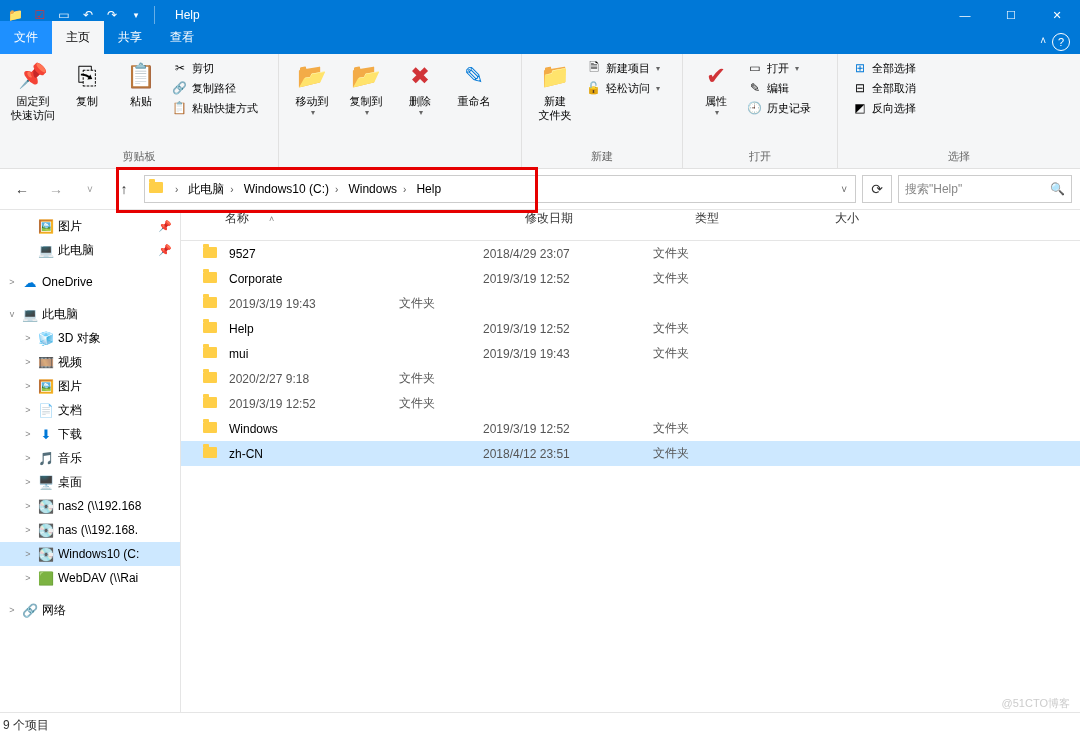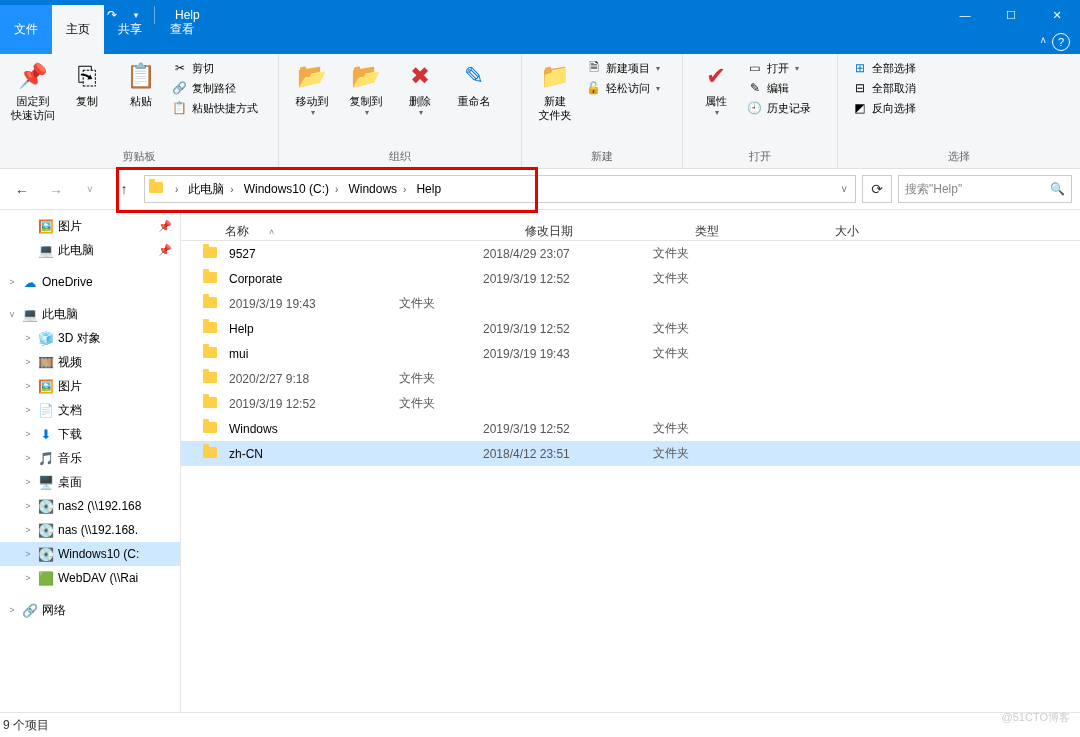--- a/index.html
+++ b/index.html
@@ -7,21 +7,21 @@
   
   .titlebar{height:30px;background:#0078d7;color:#fff;display:flex;align-items:center}
   .qat{display:flex;align-items:center;gap:4px;padding-left:6px}
   .qat .ic{width:20px;height:20px;display:flex;align-items:center;justify-content:center;font-size:12px}
   .title-text{margin-left:12px;font-size:12px}
   .title-sep{width:1px;height:18px;background:rgba(255,255,255,0.4);margin:0 8px}
   .winbtns{margin-left:auto;display:flex}
   .winbtn{width:46px;height:30px;display:flex;align-items:center;justify-content:center;font-size:11px}
   
   .tabs{height:24px;background:#0078d7;display:flex;align-items:flex-end;position:relative}
-  .tab{padding:16px 14px;font-size:12px;color:#fff}
+  .tab{padding:8px 14px;font-size:12px;color:#fff}
   .tab.file{background:#1e90ff;color:#fff}
   .tab.active{background:#f5f6f7;color:#000}
   .tabs .help-ic{position:absolute;right:10px;top:3px;width:16px;height:16px;border-radius:50%;background:#0078d7;border:1px solid #fff;color:#fff;display:flex;align-items:center;justify-content:center;font-size:11px}
   .tabs .expand-ic{position:absolute;right:34px;top:5px;color:#fff;font-size:10px}
   
   .ribbon{height:114px;border-bottom:1px solid #e1e1e1;background:#f5f6f7;display:flex}
   .group{border-right:1px solid #e1e1e1;display:flex;flex-direction:column;align-items:stretch}
   .group-body{flex:1;display:flex;align-items:flex-start;padding:4px 6px 0 6px}
   .group-label{text-align:center;font-size:11px;color:#666;padding:2px 0 4px 0}
   .bigbtn{display:flex;flex-direction:column;align-items:center;width:54px;padding-top:2px}
@@ -44,38 +44,38 @@
   .highlight-box{position:absolute;border:3px solid #e60000;pointer-events:none}
   
   .body{flex:1;display:flex;min-height:0}
   .sidebar{width:180px;border-right:1px solid #e5e5e5;overflow:hidden;padding-top:4px}
   .tree-item{display:flex;align-items:center;height:24px;font-size:12px;padding-left:6px;gap:4px;white-space:nowrap}
   .tree-item .exp{width:12px;color:#888;font-size:9px;text-align:center}
   .tree-item .ic{width:16px;height:16px;display:flex;align-items:center;justify-content:center;font-size:13px}
   .tree-item.selected{background:#cde8ff}
   .tree-item .pin{margin-left:auto;margin-right:8px;color:#888;font-size:11px}
   .content{flex:1;display:flex;flex-direction:column}
-  .cols{height:30px;border-bottom:1px solid #e5e5e5;display:flex;align-items:flex-end;font-size:12px;color:#333}
+  .cols{height:30px;border-bottom:1px solid #e5e5e5;display:flex;align-items:flex-start;font-size:12px;color:#333}
   .col-name{width:300px;padding-left:44px;display:flex;align-items:center;gap:20px}
   .col-date{width:170px}
   .col-type{width:140px}
   .col-size{flex:1}
   .sort-ic{font-size:9px;color:#888}
   .filelist{flex:1;overflow:auto}
   .row{height:25px;display:flex;align-items:center;font-size:12px}
   .row.sel{background:#cde8ff}
   .row .ic{width:16px;margin-left:22px;margin-right:10px}
   .row .nm{width:254px}
   .row .dt{width:170px;color:#555}
   .row .tp{width:140px;color:#555}
   .folder-ic{width:14px;height:11px;background:#ffcf48;border-radius:1px;position:relative;display:inline-block}
   .folder-ic:before{content:"";position:absolute;top:-3px;left:0;width:6px;height:3px;background:#ffcf48;border-radius:1px 1px 0 0}
   
   .status{height:24px;border-top:1px solid #e5e5e5;display:flex;align-items:center;padding:0 3px;font-size:12px;color:#333}
-  .watermark{position:absolute;right:10px;bottom:12px;color:#ccc;font-size:11px}
+  .watermark{position:absolute;right:10px;bottom:26px;color:#ccc;font-size:11px}
   
   .c-blue{color:#0078d7}.c-red{color:#d13438}.c-yel{color:#f2b200}.c-grn{color:#107c10}.c-gray{color:#777}
 </style>
 </head>
 <body>
 
 <div class="window">
 
   <div class="titlebar">
     <div class="qat">
@@ -154,21 +154,20 @@
         <div class="bigbtn">
             <span class="ic" style="color:#d13438">✖</span>
             <span class="lbl">删除</span>
             <span class="drop">▾</span>
           </div>
         <div class="bigbtn">
             <span class="ic c-blue">✎</span>
             <span class="lbl">重命名</span>
           </div>
       </div>
-      <div class="group-label">组织</div>
     </div>
 
     <div class="group" style="width:160px">
       <div class="group-body">
         <div class="bigbtn">
             <span class="ic c-yel">📁</span>
             <span class="lbl" style="white-space:pre-line">新建
 文件夹</span>
           </div>
         <div class="smallstack">

